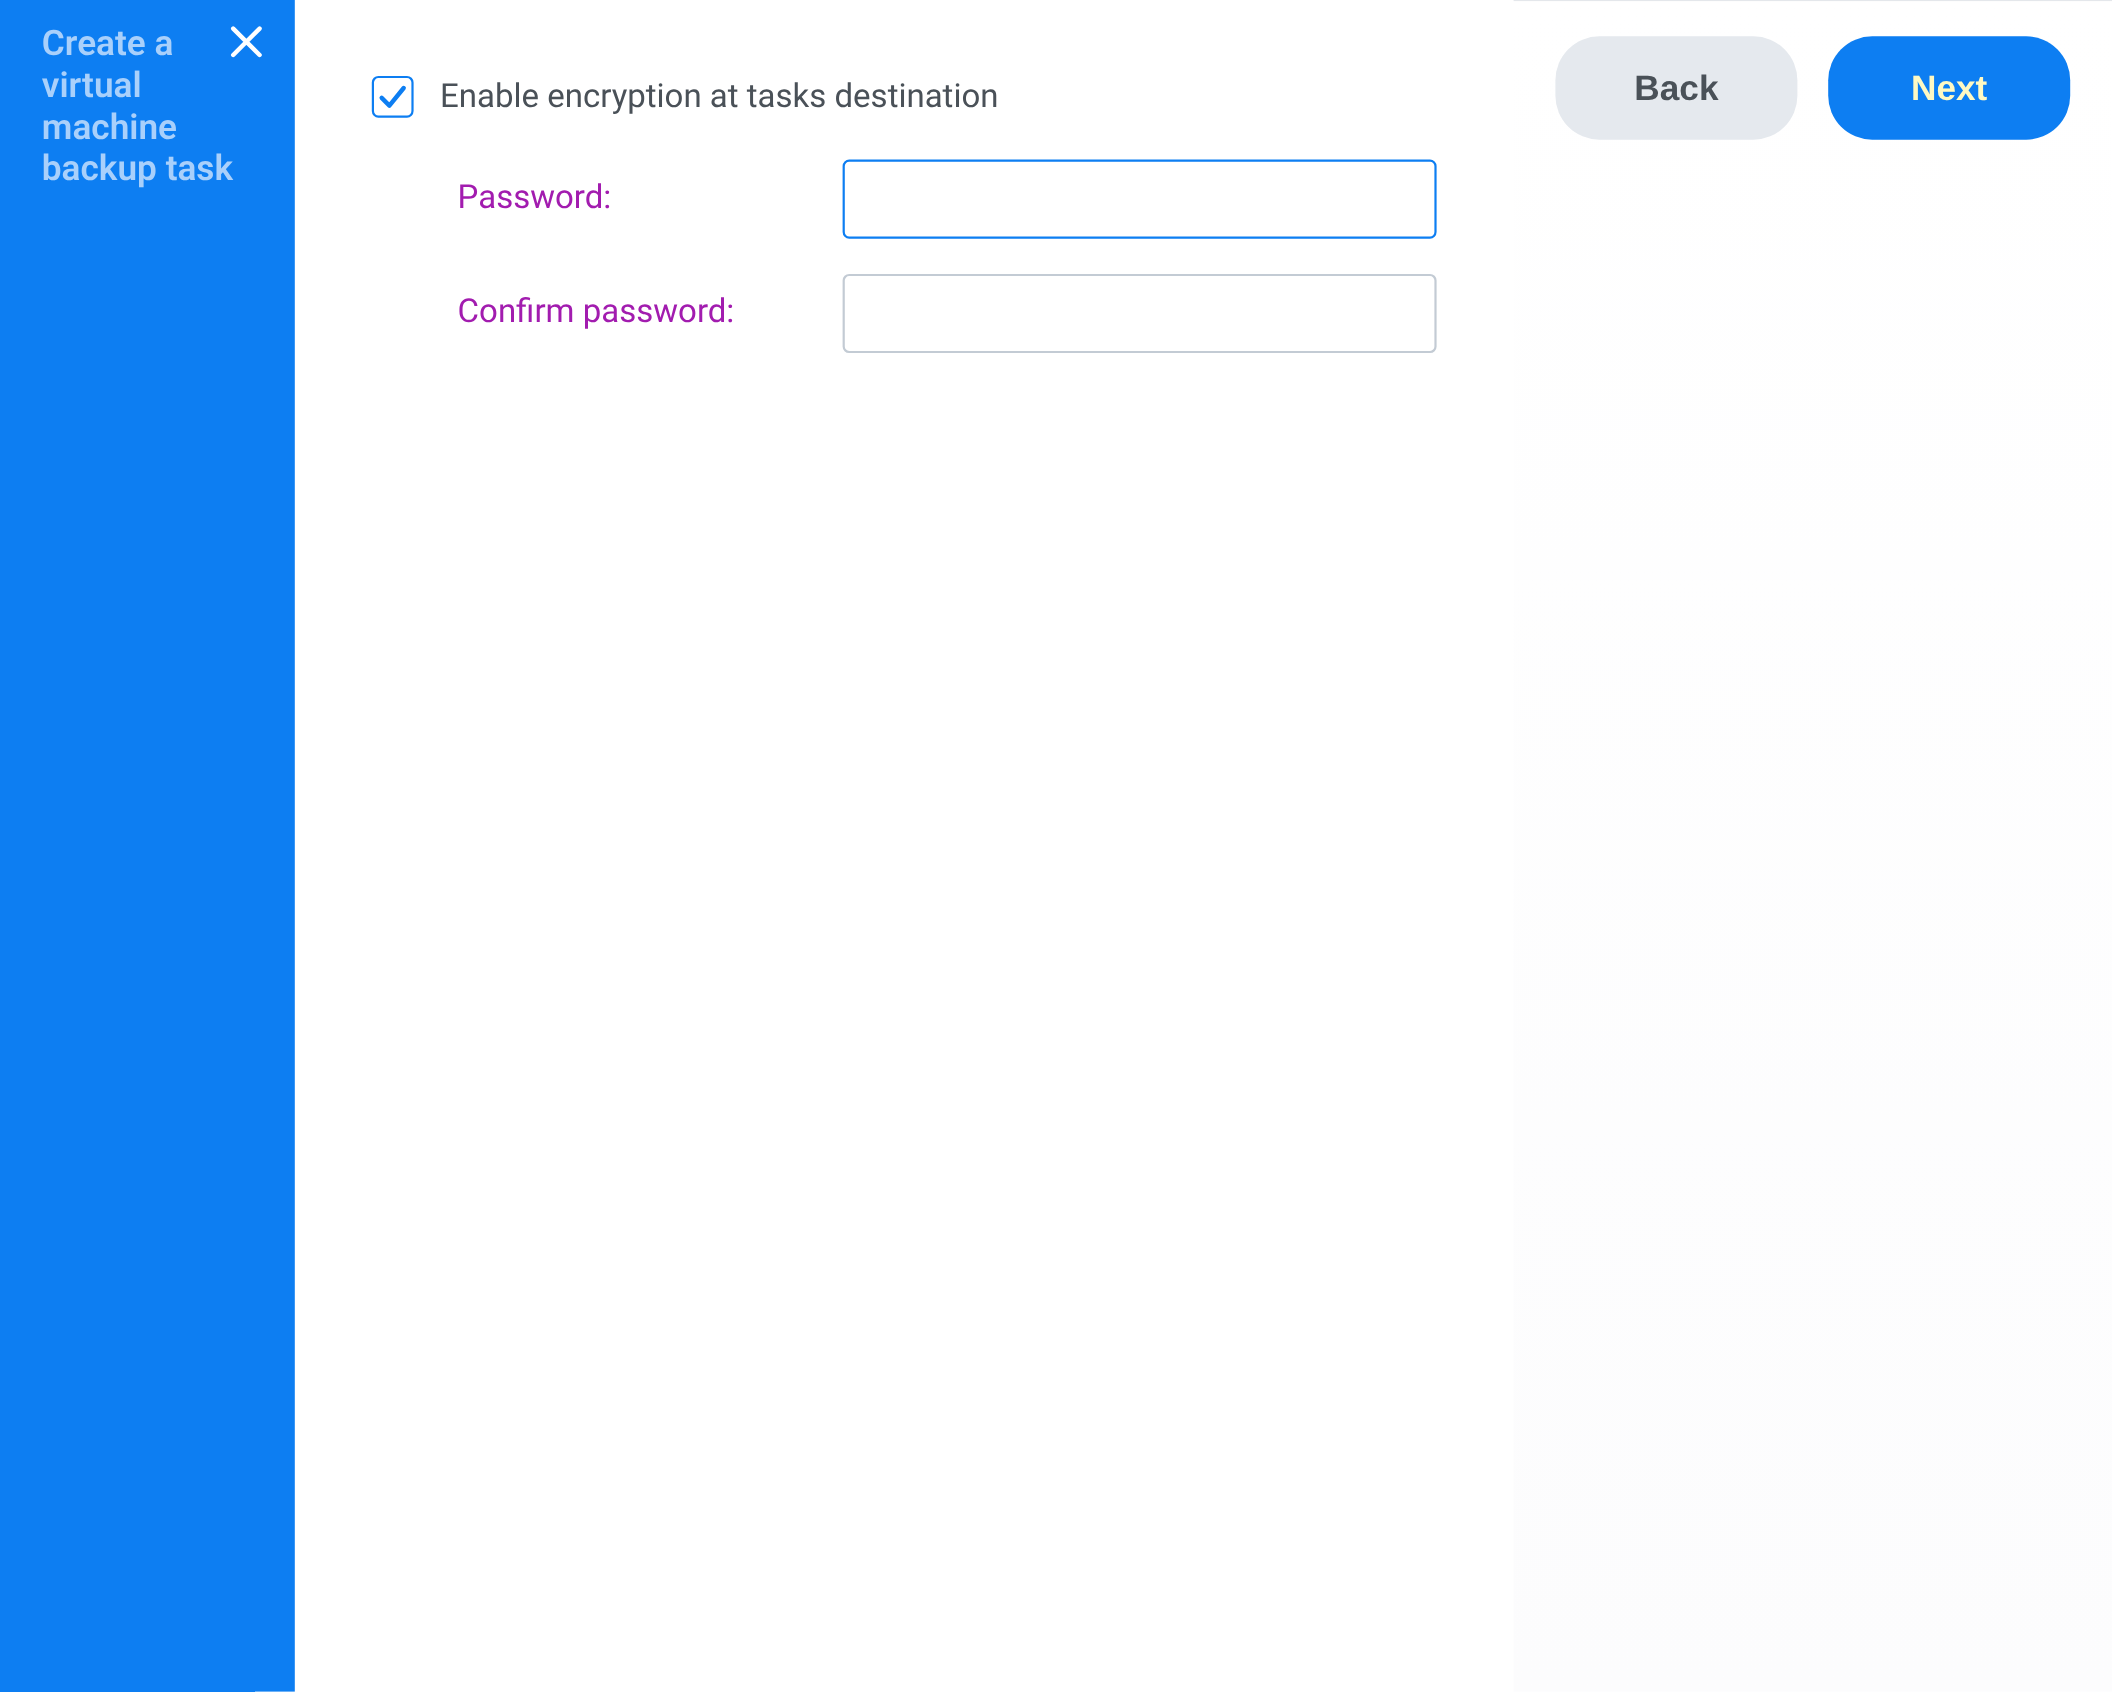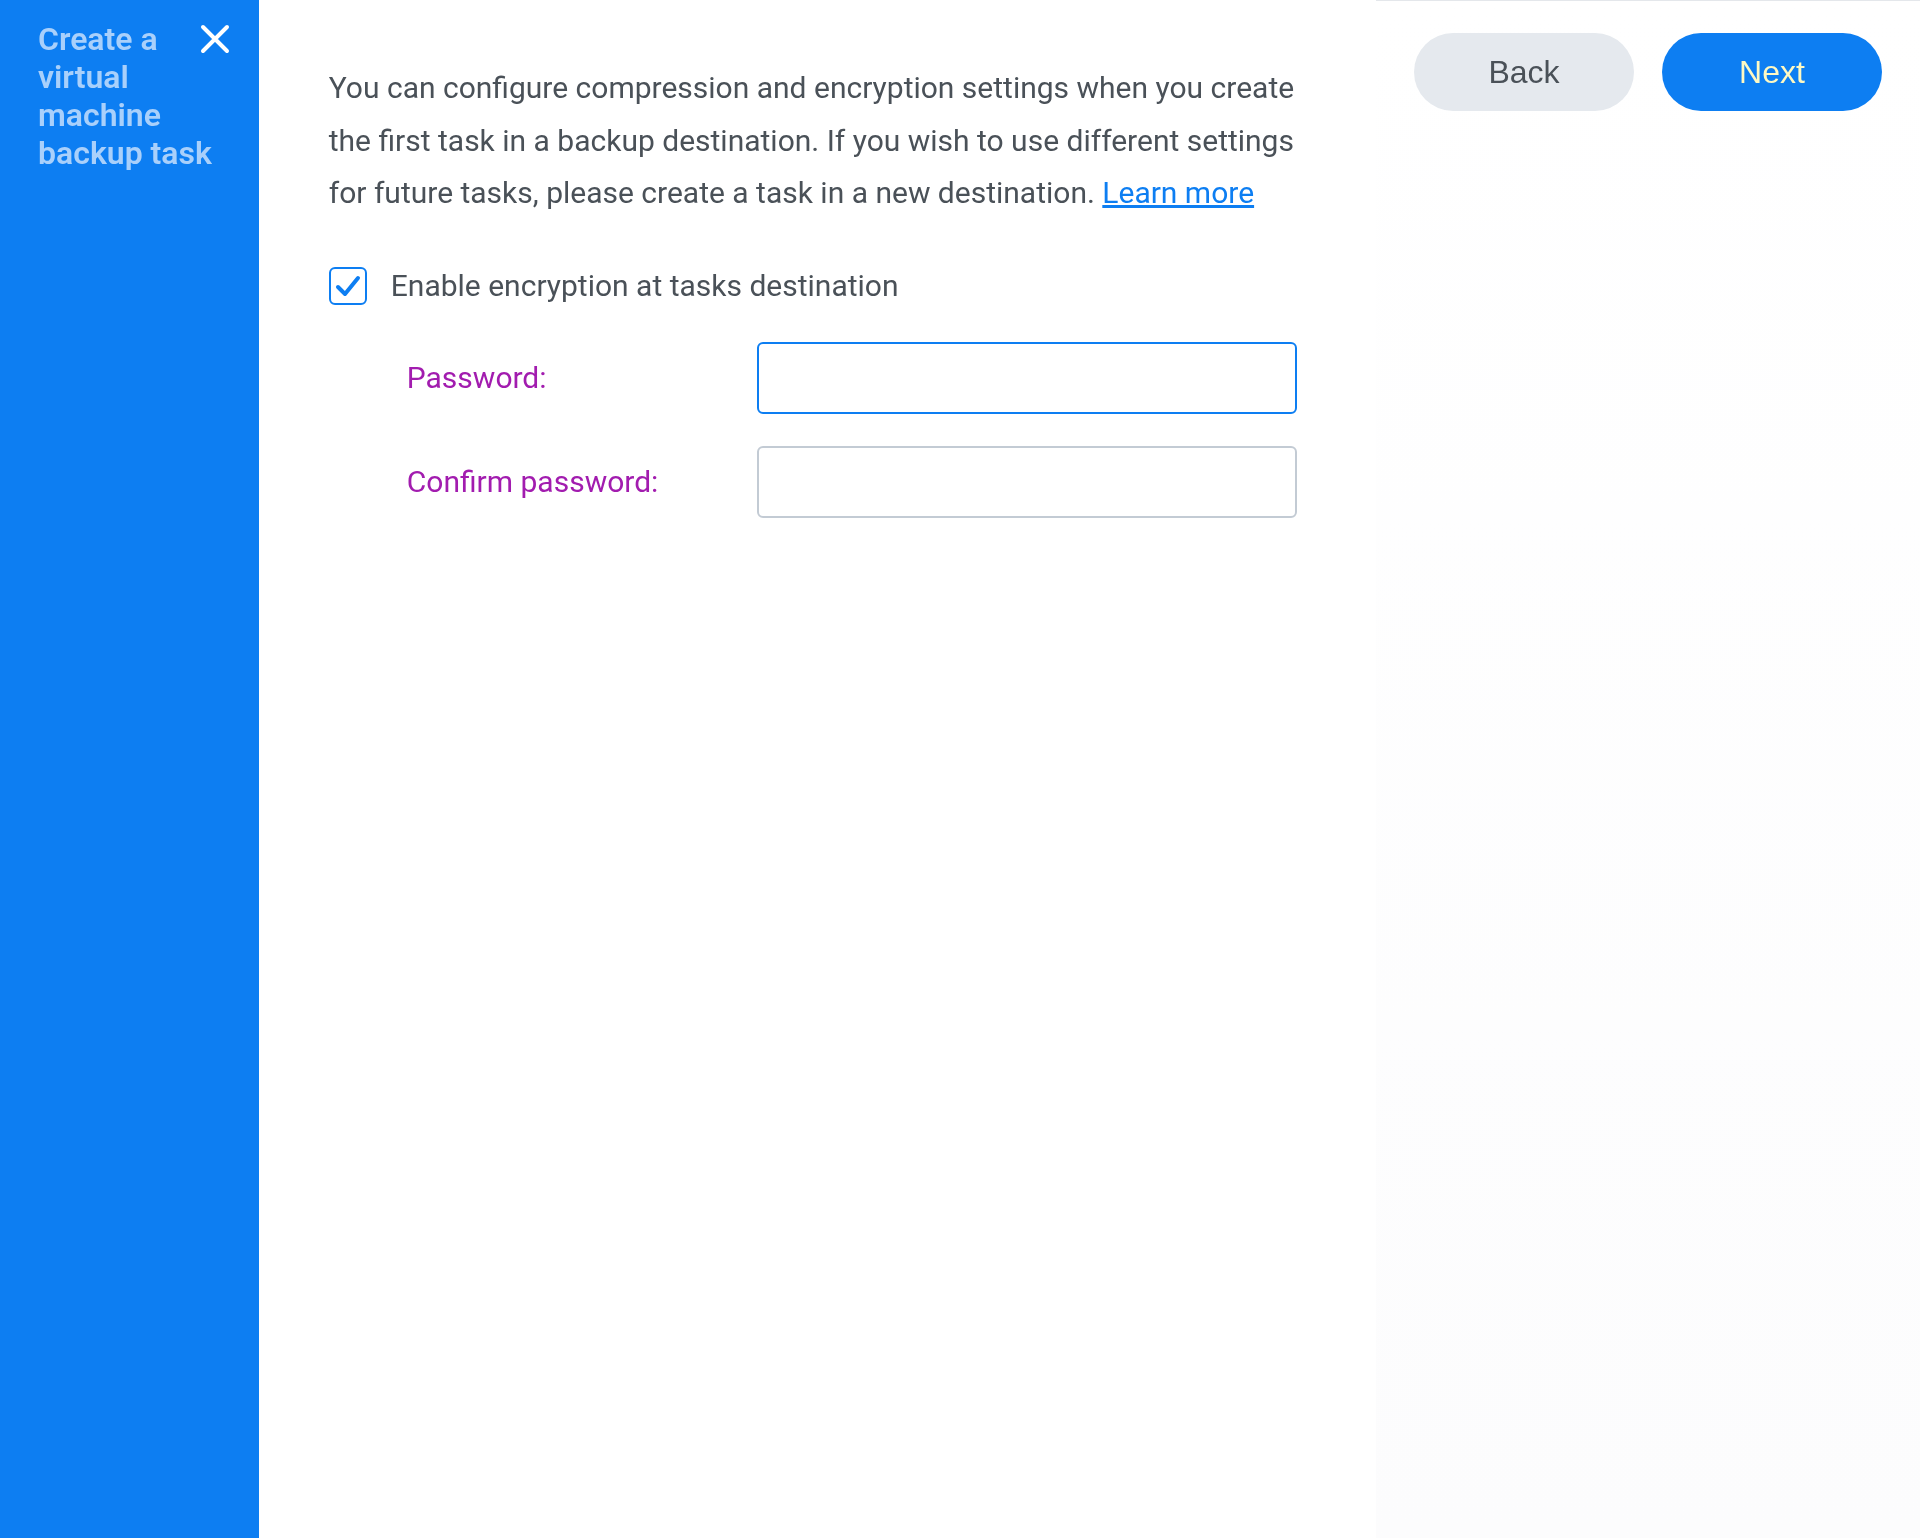--- a/index.html
+++ b/index.html
@@ -125,24 +125,24 @@
   .dialog-footer {
     border-top: 1px solid #e4e7eb;
     background: linear-gradient(to bottom, #ffffff, #fcfcfd);
     padding: 32px 38px;
     display: flex;
     justify-content: flex-end;
     gap: 28px;
   }
   .btn {
     min-width: 220px;
-    height: 78px;
+    height: 94px;
     border-radius: 40px;
     font-size: 32px;
-    font-weight: 400;
+    font-weight: 700;
     border: none;
     cursor: pointer;
     display: inline-flex;
     align-items: center;
     justify-content: center;
     text-align: right;
   }
   .btn-secondary {
     background: #e5e9ee;
     color: #4a5158;
@@ -162,23 +162,20 @@
     <button class="close-btn" aria-label="Close">
       <span>
         <svg width="32" height="32" viewBox="0 0 32 32">
             <path d="M4 4 L28 28 M28 4 L4 28" stroke="#ffffff" stroke-width="4" stroke-linecap="round" fill="none"></path>
           </svg>
       </span>
     </button>
   </div>
 
   <div class="dialog-body">
-    <div class="intro-text">
-      <span>You can configure compression and encryption settings when you create the first task in a backup destination. If you wish to use different settings for future tasks, please create a task in a new destination. </span><a class="learn-more">Learn more</a>
-    </div>
 
 
     <div class="option-row">
       <span class="checkbox checked" id="cb-encryption">
         <svg width="28" height="28" viewBox="0 0 28 28">
             <path d="M4 15 L11 22 L24 6" stroke="#0d7ef2" stroke-width="4" fill="none" stroke-linecap="round" stroke-linejoin="round"></path>
           </svg>
       </span>
       <span class="option-label">Enable encryption at tasks destination</span>
     </div>

